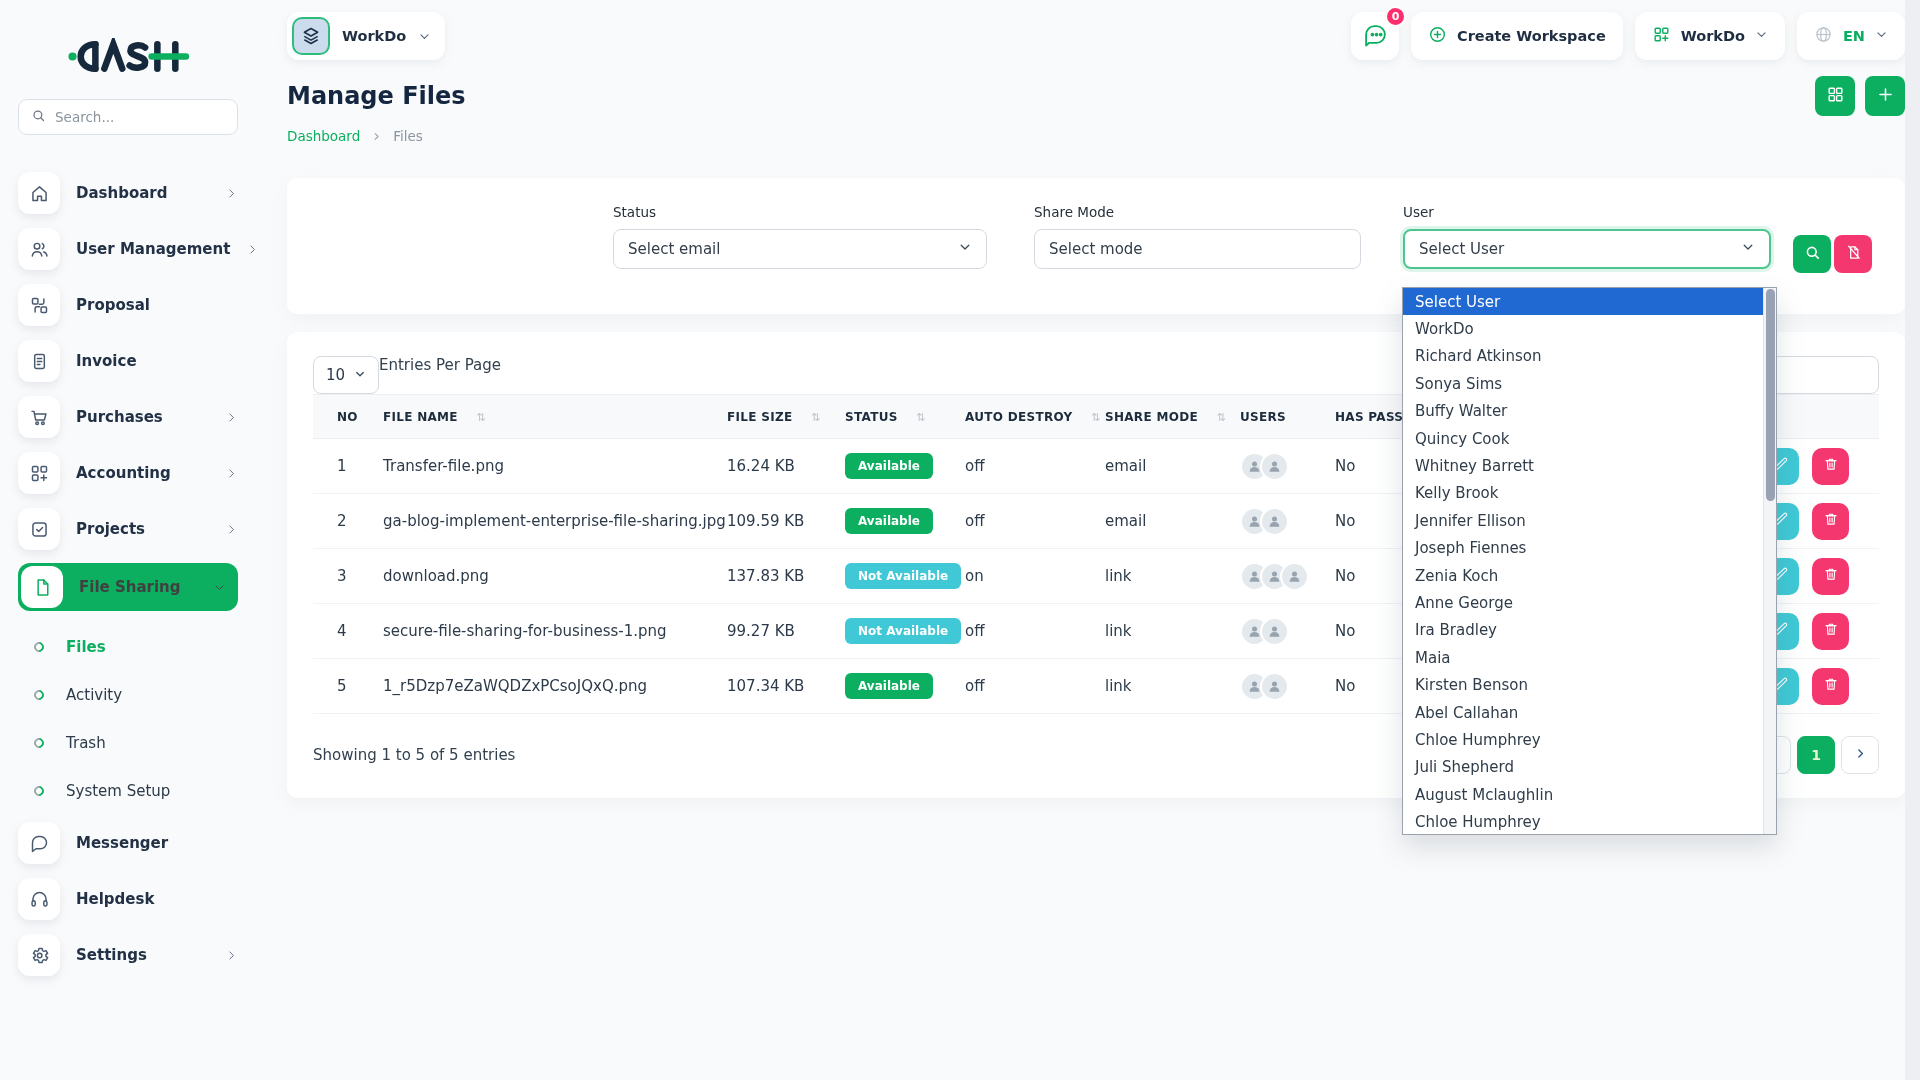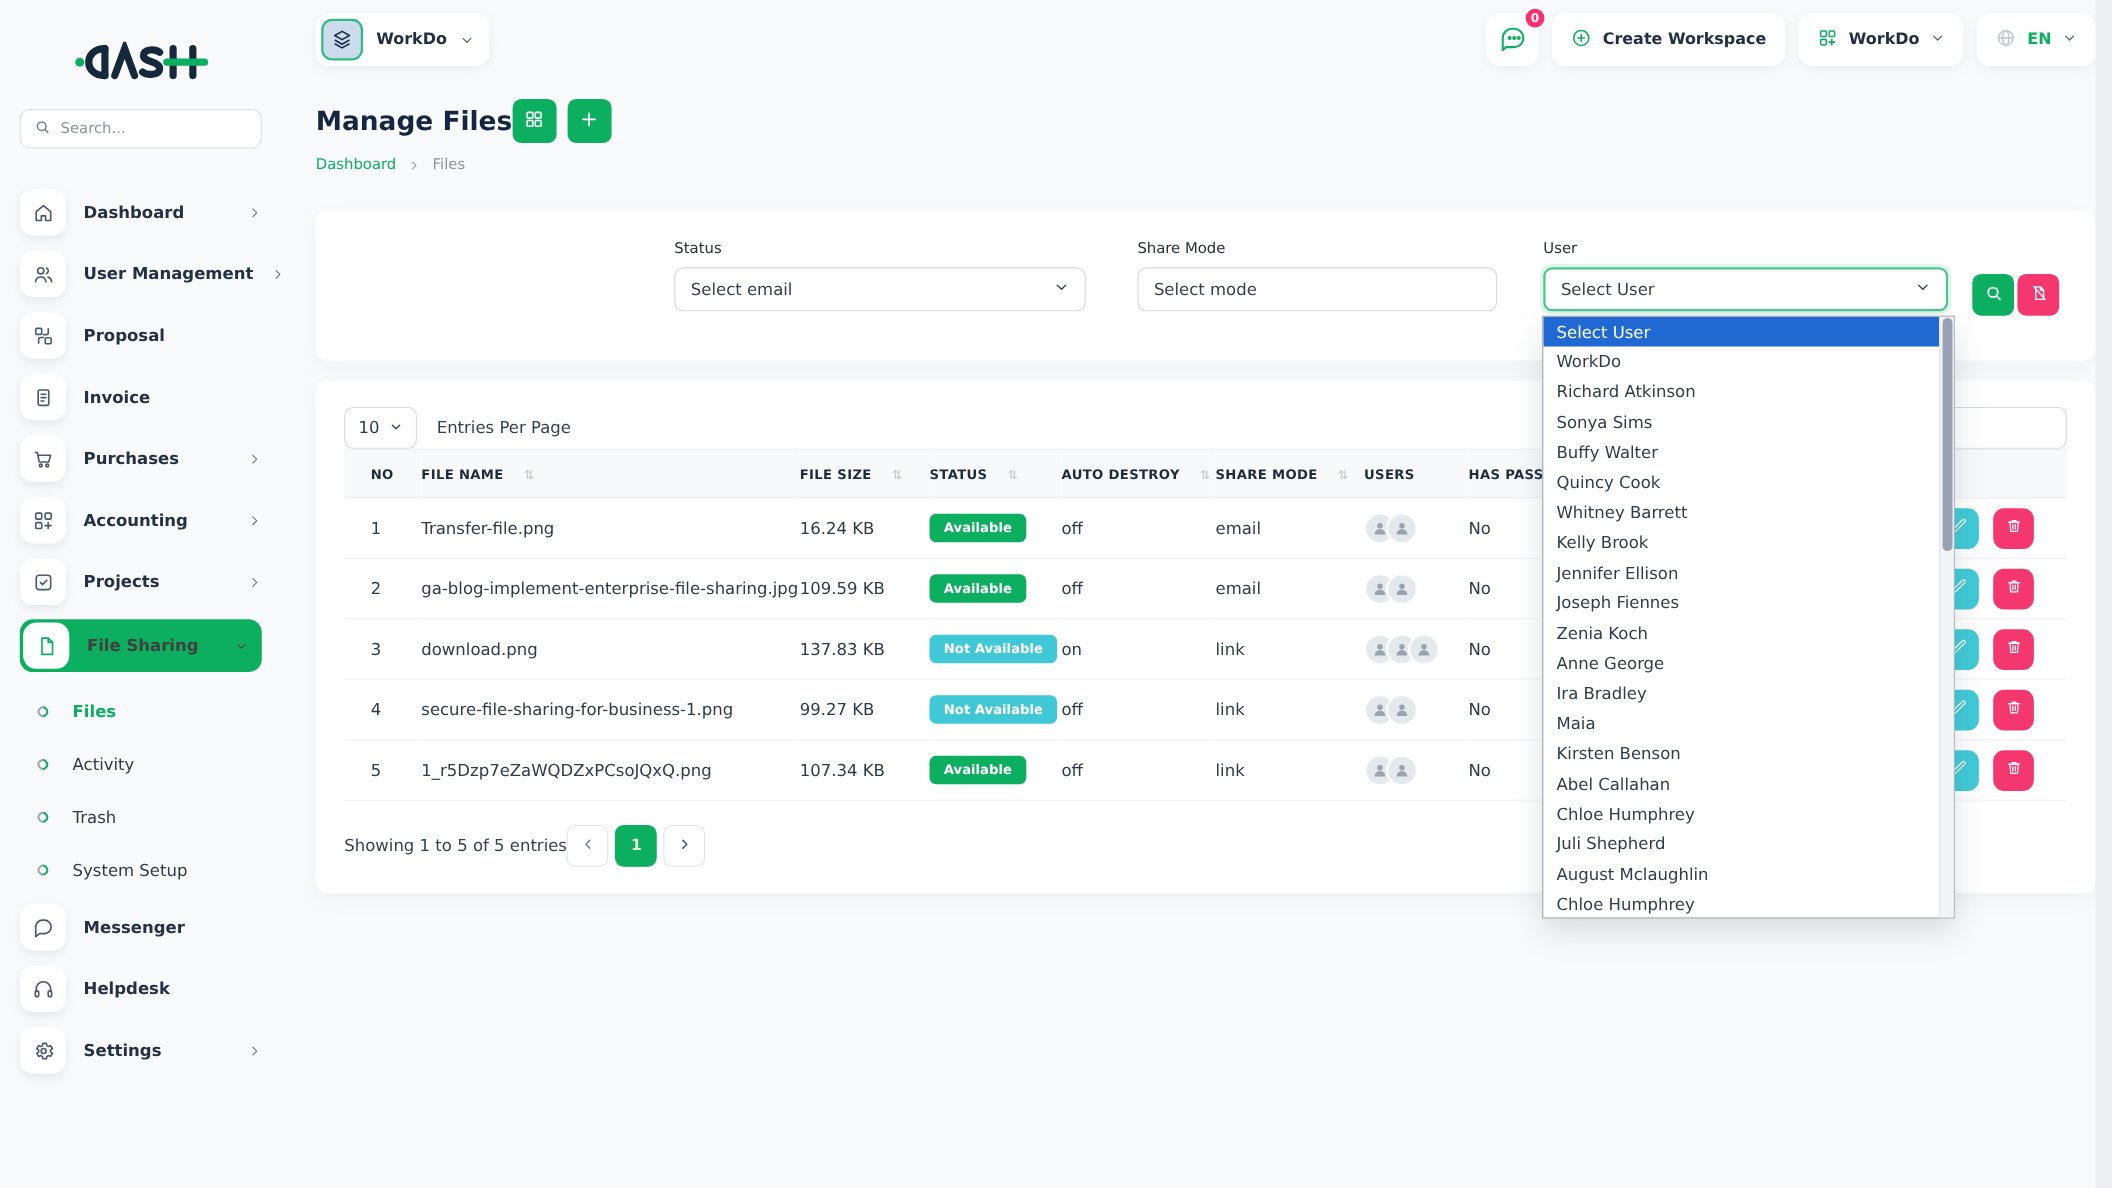--- a/index.html
+++ b/index.html
@@ -45,21 +45,21 @@
   .chat-btn svg{width:25px;height:25px}
   .chat-badge{position:absolute;top:-6px;right:-7px;min-width:21px;height:21px;border-radius:11px;background:#fd2e6e;color:#fff;font-size:11px;display:flex;align-items:center;justify-content:center;font-weight:700;border:2px solid #fcfdfd}
   .pill{height:48px;background:#fff;border-radius:12px;display:flex;align-items:center;gap:10px;padding:0 17px;font-size:14.5px;font-weight:600;color:#1f2e41;box-shadow:0 3px 10px rgba(150,165,180,.16);cursor:pointer}
   .pill svg{width:19px;height:19px}
   .pill .green-ic{color:var(--primary-green)}
   .pill .gray-ic{color:#bcc5cf}
   .pill .chev-sm{color:#5a6a7e}
   .pill .chev-sm svg{width:13px;height:13px}
   .lang-label{color:var(--primary-green)}
 
-  .header-row{display:flex;justify-content:flex-start;align-items:center;margin-top:30px}
+  .header-row{display:flex;justify-content:space-between;align-items:center;margin-top:16px}
   .page-title{font-size:24px;font-weight:700;color:#152740}
   .hdr-actions{display:flex;gap:10px}
   .sq-btn{width:40px;height:40px;border-radius:8px;background:var(--primary-green);color:#fff;display:flex;align-items:center;justify-content:center;cursor:pointer}
   .sq-btn svg{width:19px;height:19px}
   .breadcrumb{margin-top:12px;font-size:13.5px;display:flex;gap:11px;align-items:center}
   .bc-home{color:var(--primary-green);cursor:pointer}
   .bc-sep{color:#9aa5b1;display:flex}
   .bc-sep svg{width:11px;height:11px}
   .bc-cur{color:#8a95a1}
 
@@ -73,21 +73,21 @@
   .fselect{height:40px;border:1px solid #d5dae0;border-radius:8px;background:#fff;display:flex;align-items:center;justify-content:space-between;padding:0 14px;font-size:15px;color:#333e4a;cursor:pointer}
   .fselect svg{width:14px;height:14px;color:#3a4757}
   .fg-user .fselect{border:2px solid #4cc68e;box-shadow:0 0 0 3px rgba(76,198,142,.18);height:40px}
   .fbtn{position:absolute;top:57px;width:38px;height:38px;border-radius:8px;display:flex;align-items:center;justify-content:center;color:#fff;cursor:pointer}
   .fbtn svg{width:17px;height:17px}
   .fbtn-search{left:1506px;background:var(--primary-green)}
   .fbtn-reset{left:1547px;background:var(--pink)}
 
   
   .table-card{position:relative;margin-top:18px;background:#fff;border-radius:10px;box-shadow:0 6px 16px rgba(160,175,190,.10);padding:24px 26px}
-  .entries-row{display:flex;align-items:center;gap:18px}
+  .entries-row{display:flex;}
   .entries-select{width:66px;height:38px;border:1px solid #d5dae0;border-radius:8px;display:flex;align-items:center;justify-content:center;gap:9px;font-size:15px;color:#2c3a49;cursor:pointer}
   .entries-select svg{width:12px;height:12px;color:#3a4757}
   .entries-label{font-size:15px;color:#33414f}
   .table-search{position:absolute;top:24px;right:26px;width:300px;height:38px;border:1px solid #d5dae0;border-radius:8px;padding:0 12px;font-size:14px;color:#333;outline:none;background:#fff}
 
   table{width:100%;border-collapse:collapse;}
   thead th{height:44px;background:#f8f9fb;border-top:1px solid #edeff2;border-bottom:1px solid #edeff2;font-size:12px;font-weight:700;color:#1d2c3c;text-transform:uppercase;text-align:left;letter-spacing:.3px;white-space:nowrap}
   th .sort{color:#bcc4cd;font-size:11px;margin-left:14px;font-weight:400}
   tbody td{height:55px;border-bottom:1px solid #f0f2f5;font-size:15px;color:#2c3a49;white-space:nowrap}
   td.first,th.first{padding-left:24px}
@@ -97,21 +97,21 @@
   .avatars{display:flex}
   .av{width:29px;height:29px;border-radius:50%;background:#e4e9ed;border:2px solid #fff;display:flex;align-items:center;justify-content:center;margin-left:-9px}
   .av:first-child{margin-left:0}
   .av svg{width:15px;height:15px}
   .act-cell{text-align:right;padding-right:30px}
   .act{display:inline-flex;width:37px;height:37px;border-radius:10px;align-items:center;justify-content:center;color:#fff;margin-left:8px;cursor:pointer}
   .act svg{width:16px;height:16px}
   .act.edit{background:var(--teal)}
   .act.del{background:var(--pink)}
 
-  .table-footer{display:flex;align-items:center;margin-top:22px}
+  .table-footer{display:flex;justify-content:space-between;align-items:center;margin-top:22px}
   .showing{font-size:15px;color:#33414f}
   .pagination{display:flex;gap:6px}
   .pg{width:38px;height:38px;border-radius:8px;border:1px solid #dfe3e8;background:#fff;color:#71808f;display:flex;align-items:center;justify-content:center;font-size:14px;cursor:pointer}
   .pg svg{width:13px;height:13px}
   .pg.current{background:var(--primary-green);border-color:var(--primary-green);color:#e9f4cf;font-weight:600}
   .pg.next{color:#33518a}
 
   
   .user-dd{position:absolute;left:1402px;top:287px;width:375px;height:548px;background:#fff;border:1px solid #9aa3ad;z-index:50;box-shadow:0 12px 26px rgba(90,105,120,.20)}
   .dd-list{position:absolute;left:0;top:0;right:13px;bottom:0;overflow:hidden}

